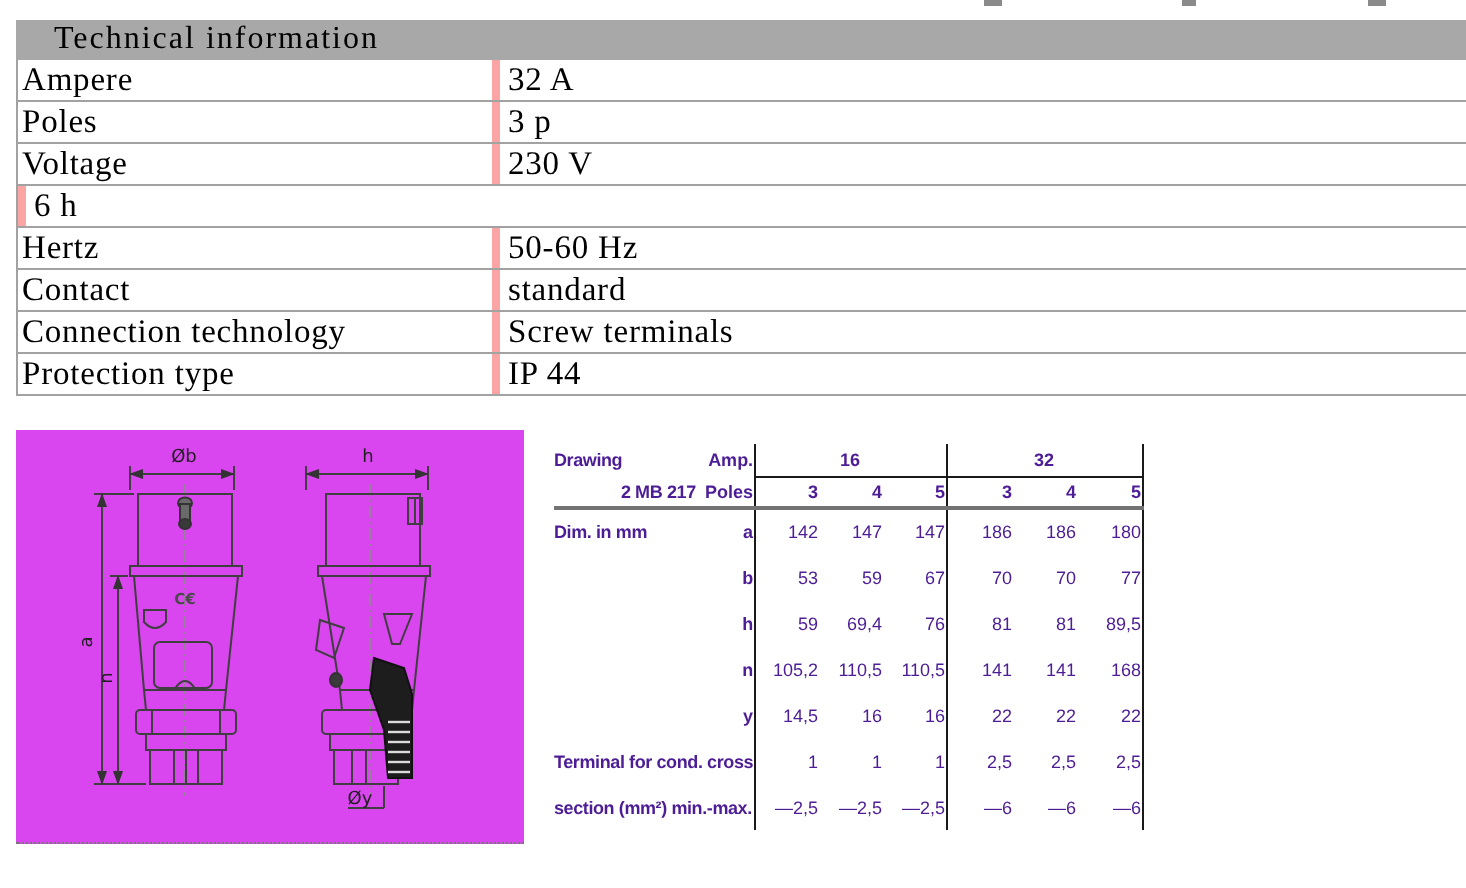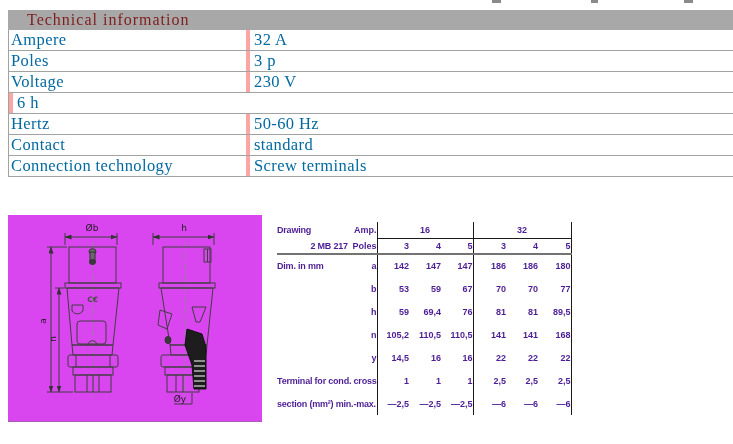--- a/index.html
+++ b/index.html
@@ -6,27 +6,27 @@
   body{
     width:733px;height:444px;position:relative;overflow:hidden;
     background:#ffffff;font-family:"Liberation Serif", serif;
   }
   
   .frag{position:absolute;top:0;height:3px;background:#8a8a8a;}
 
   
   .tech-table{position:absolute;left:8px;top:10px;right:0;}
   .tech-header{
-    height:20px;background:#a8a8a8;color:#7f1d1d;
+    height:20px;background:#a8a8a8;color:#000000;
     font-size:16px;line-height:20px;padding-left:19px;letter-spacing:1px;
   }
   .tech-rows{border-left:1px solid #a2a2a2;}
   .tech-row{
     display:flex;height:20px;border-bottom:1px solid #a2a2a2;
-    font-size:16.5px;line-height:20px;color:#0369a1;letter-spacing:0.4px;
+    font-size:16.5px;line-height:20px;color:#000000;letter-spacing:0.4px;
   }
   .tech-row .lbl{width:235px;padding-left:2px;}
   .tech-row .val{flex:1;border-left:4px solid #fca5a5;padding-left:4px;}
 
   
   .drawing-panel{
     position:absolute;left:8px;top:215px;width:254px;height:206px;
     background:#d946ef;border-bottom:1px dotted #777;
   }
   .drawing-panel svg{display:block;}
@@ -40,21 +40,21 @@
   }
   table.dim{border-collapse:collapse;table-layout:fixed;}
   table.dim td{padding:0;font-size:9px;white-space:nowrap;vertical-align:middle;}
   tr.hdr{height:16px;}
   tr.datarow{height:23px;}
   td.rowlabel{font-weight:bold;text-align:left;font-size:8.5px;letter-spacing:-0.2px;}
   td.sublabel{font-weight:bold;text-align:right;padding-right:4px;}
   td.dimletter{font-weight:bold;text-align:right;padding-right:6px;}
   td.grp{font-weight:bold;text-align:center;}
   td.pole{font-weight:bold;text-align:center;}
-  td.num{text-align:right;padding-right:4px;font-weight:bold;}
+  td.num{text-align:right;padding-right:4px;}
   .vl{border-left:1px solid #1a1a1a;}
   .vr{border-right:1px solid #1a1a1a;}
   tr.hdr1 td.grp{border-bottom:1px solid #1a1a1a;}
   tr.hdr2 td{border-bottom:2px solid #737373;text-align:right;}
 </style>
 </head>
 <body>
 
 <div class="frag" style="left:492px;width:9px;"></div>
 <div class="frag" style="left:591px;width:7px;"></div>
@@ -82,20 +82,24 @@
       <div class="lbl">Hertz</div>
       <div class="val">50-60 Hz</div>
     </div>
     <div class="tech-row">
       <div class="lbl">Contact</div>
       <div class="val">standard</div>
     </div>
     <div class="tech-row">
       <div class="lbl">Connection technology</div>
       <div class="val">Screw terminals</div>
+    </div>
+    <div class="tech-row">
+      <div class="lbl">Protection type</div>
+      <div class="val">IP 44</div>
     </div>
   </div>
 </div>
 
 <div class="drawing-panel">
   <svg width="254" height="206" viewBox="0 0 254 206">
     <defs>
       <marker id="arr" markerWidth="7" markerHeight="5" refX="6.5" refY="2.5" orient="auto" markerUnits="userSpaceOnUse">
         <path d="M0,0 L7,2.5 L0,5 Z" fill="#333"></path>
       </marker>

